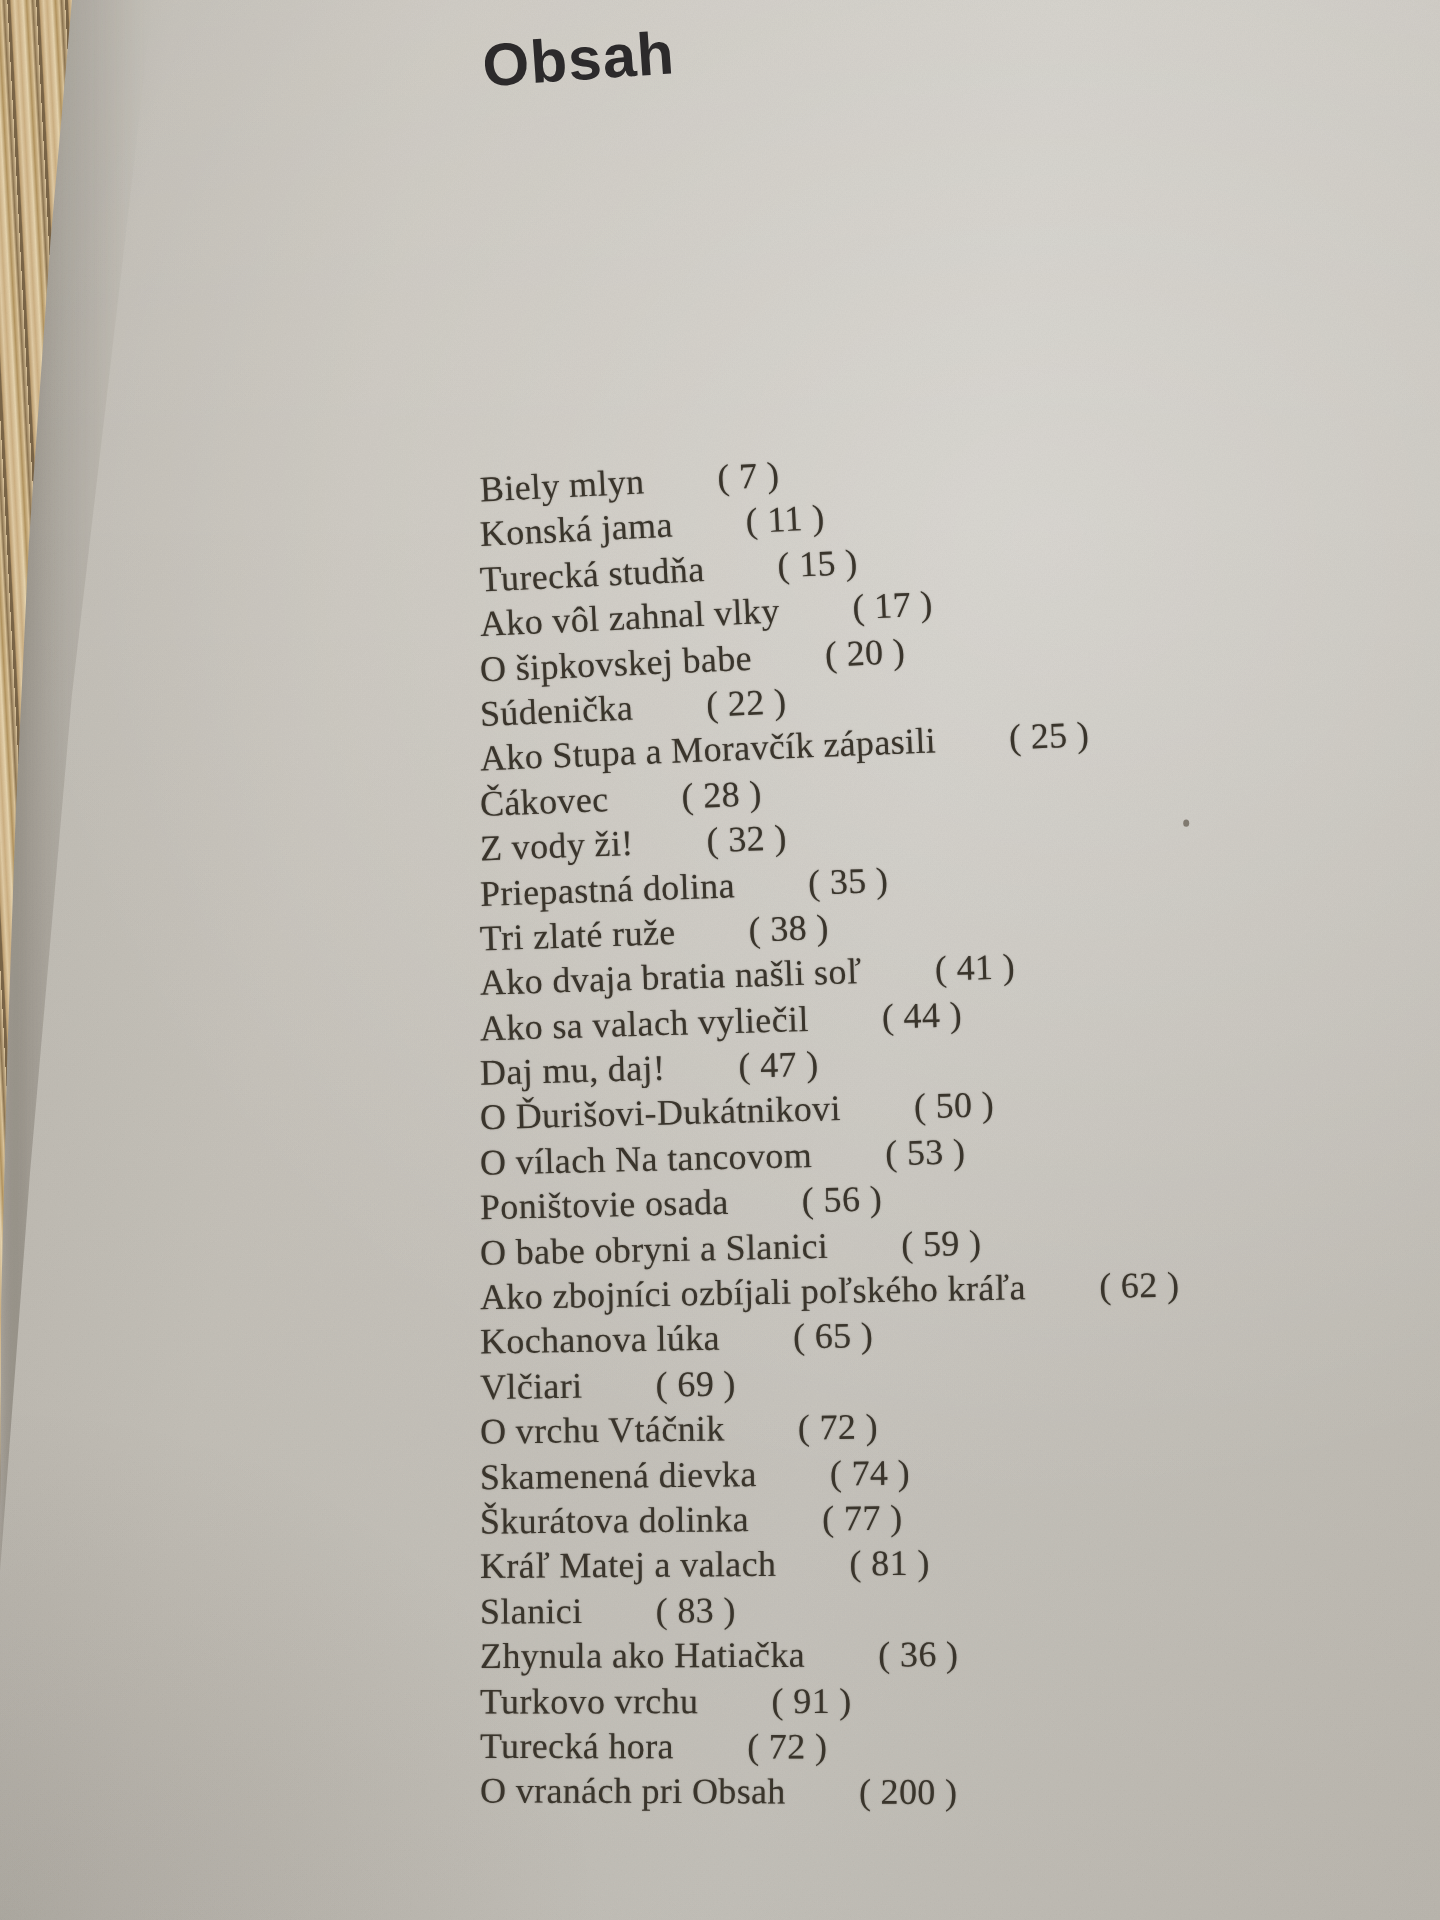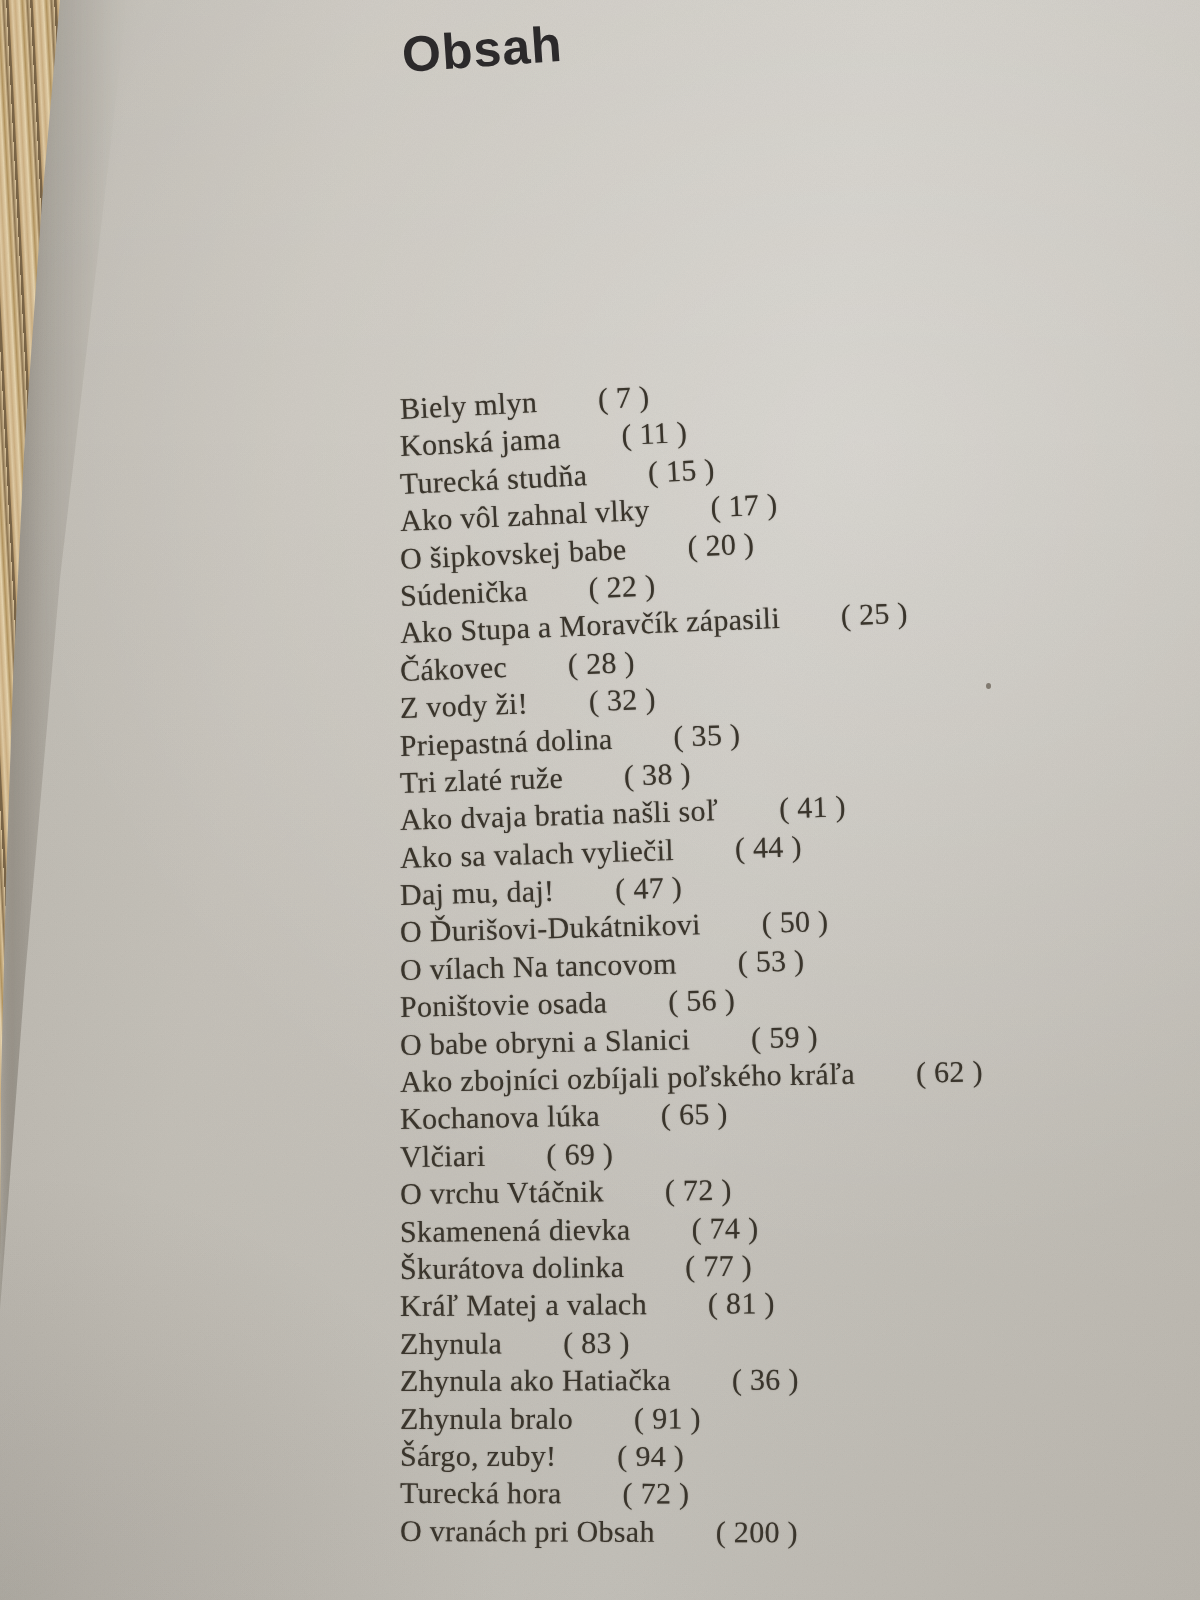--- a/index.html
+++ b/index.html
@@ -87,24 +87,23 @@
       <div class="toc-row" style="transform: rotate(-1.35deg);"><span class="toc-title">O vílach Na tancovom</span><span class="toc-page">( 53 )</span></div>
       <div class="toc-row" style="transform: rotate(-1.24667deg);"><span class="toc-title">Poništovie osada</span><span class="toc-page">( 56 )</span></div>
       <div class="toc-row" style="transform: rotate(-1.14333deg);"><span class="toc-title">O babe obryni a Slanici</span><span class="toc-page">( 59 )</span></div>
       <div class="toc-row" style="transform: rotate(-1.04deg);"><span class="toc-title">Ako zbojníci ozbíjali poľského kráľa</span><span class="toc-page">( 62 )</span></div>
       <div class="toc-row" style="transform: rotate(-0.936667deg);"><span class="toc-title">Kochanova lúka</span><span class="toc-page">( 65 )</span></div>
       <div class="toc-row" style="transform: rotate(-0.833333deg);"><span class="toc-title">Vlčiari</span><span class="toc-page">( 69 )</span></div>
       <div class="toc-row" style="transform: rotate(-0.73deg);"><span class="toc-title">O vrchu Vtáčnik</span><span class="toc-page">( 72 )</span></div>
       <div class="toc-row" style="transform: rotate(-0.626667deg);"><span class="toc-title">Skamenená dievka</span><span class="toc-page">( 74 )</span></div>
       <div class="toc-row" style="transform: rotate(-0.523333deg);"><span class="toc-title">Škurátova dolinka</span><span class="toc-page">( 77 )</span></div>
       <div class="toc-row" style="transform: rotate(-0.42deg);"><span class="toc-title">Kráľ Matej a valach</span><span class="toc-page">( 81 )</span></div>
-      <div class="toc-row" style="transform: rotate(-0.316667deg);"><span class="toc-title">Zhynula</span><span class="toc-page">( 83 )</span></div>
+      <div class="toc-row" style="transform: rotate(-0.316667deg);"><span class="toc-title">Slanici</span><span class="toc-page">( 83 )</span></div>
       <div class="toc-row" style="transform: rotate(-0.213333deg);"><span class="toc-title">Zhynula ako Hatiačka</span><span class="toc-page">( 36 )</span></div>
-      <div class="toc-row" style="transform: rotate(-0.11deg);"><span class="toc-title">Zhynula bralo</span><span class="toc-page">( 91 )</span></div>
-      <div class="toc-row" style="transform: rotate(-0.0066666deg);"><span class="toc-title">Šárgo, zuby!</span><span class="toc-page">( 94 )</span></div>
+      <div class="toc-row" style="transform: rotate(-0.11deg);"><span class="toc-title">Turkovo vrchu</span><span class="toc-page">( 91 )</span></div>
       <div class="toc-row" style="transform: rotate(0.0966666deg);"><span class="toc-title">Turecká hora</span><span class="toc-page">( 72 )</span></div>
       <div class="toc-row" style="transform: rotate(0.2deg);"><span class="toc-title">O vranách pri Obsah</span><span class="toc-page">( 200 )</span></div>
     </div>
 
   <div class="dust-speck"></div>
 
   <svg class="paper-texture" width="1200" height="1600" xmlns="http://www.w3.org/2000/svg">
     <filter id="grain">
       <feTurbulence type="fractalNoise" baseFrequency="0.9" numOctaves="2" stitchTiles="stitch"></feTurbulence>
       <feColorMatrix type="saturate" values="0"></feColorMatrix>

